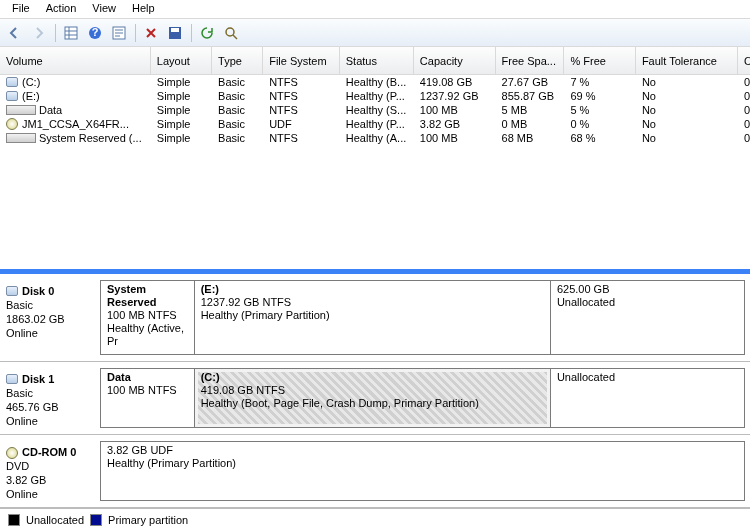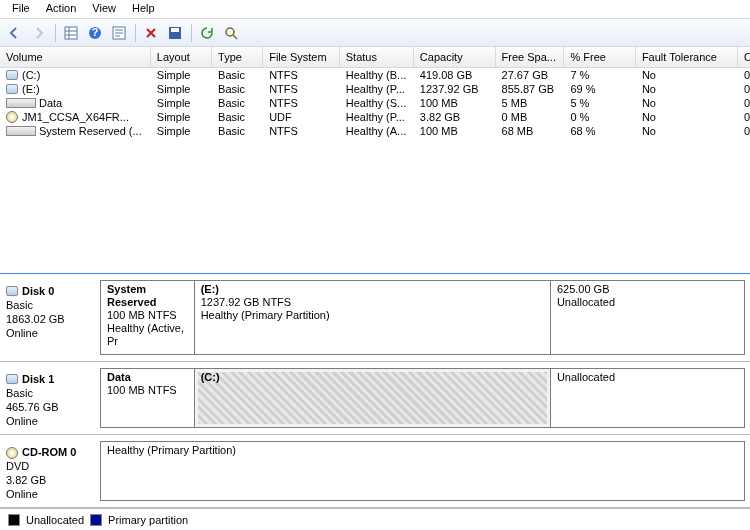--- a/index.html
+++ b/index.html
@@ -13,21 +13,21 @@
 .toolbar { height: 28px; display: flex; align-items: center; padding: 0 4px; gap: 2px; border-bottom: 1px solid #d9d9d9;
   background: linear-gradient(#fafcfe, #e6eef7); }
 .tb { width: 22px; height: 22px; display: flex; align-items: center; justify-content: center; background: transparent; }
 .tb.sep { width: 6px; }
 .tb.sep::after { content: ""; width: 1px; height: 18px; background: #b8c7d8; }
 .tb svg { width: 16px; height: 16px; }
 
 
 .table-wrap { overflow-x: auto; }
 table.vols { border-collapse: separate; border-spacing: 0; width: 830px; }
-table.vols th { height: 21px; text-align: left; font-weight: 400; padding: 0 6px;
+table.vols th { height: 28px; text-align: left; font-weight: 400; padding: 0 6px;
   background: linear-gradient(#fdfdfd,#ebedef); border-right: 1px solid #d9d9d9; border-bottom: 1px solid #d9d9d9;
   white-space: nowrap; overflow: hidden; }
 table.vols td { padding: 1px 6px; white-space: nowrap; overflow: hidden; text-overflow: ellipsis; }
 
 table.vols col.c0 { width: 105px; }
 table.vols col.c1 { width:  60px; }
 table.vols col.c2 { width:  50px; }
 table.vols col.c3 { width:  75px; }
 table.vols col.c4 { width:  60px; }
 table.vols col.c5 { width:  80px; }
@@ -35,21 +35,21 @@
 table.vols col.c7 { width:  70px; }
 table.vols col.c8 { width: 100px; }
 table.vols col.c9 { width:  90px; }
 .volcell { display: flex; align-items: center; gap: 4px; }
 .vicon { width: 12px; height: 10px; display: inline-block; }
 .vicon.drive { border: 1px solid #7a8ea8; border-radius: 2px; background: linear-gradient(#e6f0fb,#b9cfe8); }
 .vicon.part  { border: 1px solid #888; background: linear-gradient(#f2f2f2,#cfcfcf); }
 .vicon.dvd   { border: 1px solid #7a7a4d; border-radius: 50%; background: radial-gradient(#fff,#d8d27d); width:12px; height:12px; }
 
 
-.map { flex: 0 0 auto; background: #fff; border-top: 1px solid #3b82f6; }
+.map { flex: 0 0 auto; background: #fff; border-top: 5px solid #3b82f6; }
 .diskrow { display: flex; border-bottom: 1px solid #bcbcbc; padding: 6px; gap: 6px; }
 .diskmeta { width: 88px; padding-top: 4px; }
 .diskmeta .dname { font-weight: 700; }
 .diskmeta .dicon { float: left; margin-right: 4px; margin-top: 2px; }
 .diskmeta div { line-height: 14px; }
 .parts { flex: 1; display: flex; gap: 0; }
 .part { border: 1px solid #7a7a7a; margin-right: -1px; display: flex; min-width: 30px; overflow: hidden; }
 .part .stripe { height: 14px; }
 .part .body { padding: 2px 6px 6px 6px; line-height: 13px; }
 .part .pname { font-weight: 700; }
@@ -306,20 +306,22 @@
       <div class="stripe primary"></div>
       <div class="body">
         <div class="pname">Data</div>
         <div>100 MB NTFS</div>
       </div>
         </div>
         <div class="part hatched" style="flex:46">
       <div class="stripe primary"></div>
       <div class="body">
         <div class="pname">(C:)</div>
+        <div>419.08 GB NTFS</div>
+        <div>Healthy (Boot, Page File, Crash Dump, Primary Partition)</div>
       </div>
         </div>
         <div class="part" style="flex:25">
       <div class="stripe unalloc"></div>
       <div class="body">
 
         <div>Unallocated</div>
       </div>
         </div>
       </div>
@@ -329,20 +331,21 @@
     <span class="vicon dvd dicon"></span>
     <div class="dname">CD-ROM 0</div>
     <div>DVD</div>
     <div>3.82 GB</div>
     <div>Online</div>
   </div>
       <div class="parts">
         <div class="part" style="flex:58">
       <div class="stripe primary"></div>
       <div class="body">
+        <div>3.82 GB UDF</div>
         <div>Healthy (Primary Partition)</div>
       </div>
         </div>
       </div>
     </div>
   </div>
 
 <div class="legend">
   <span class="sw black"></span>
   <span>Unallocated</span>

